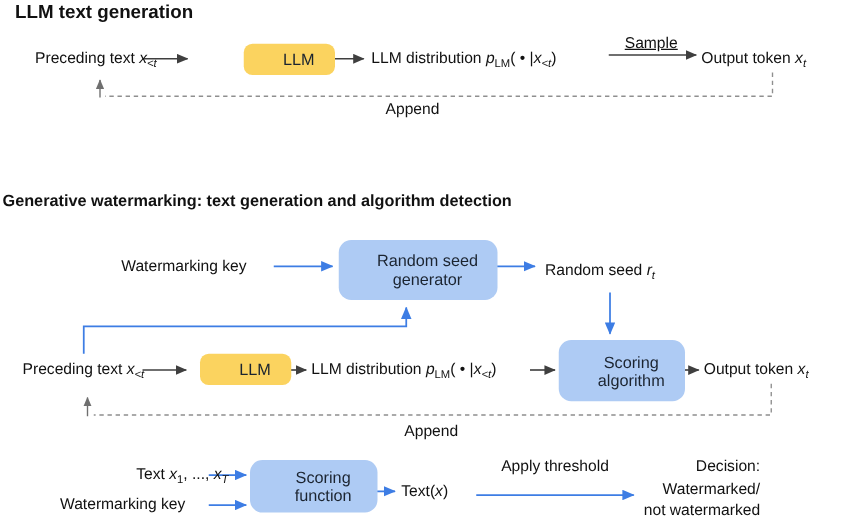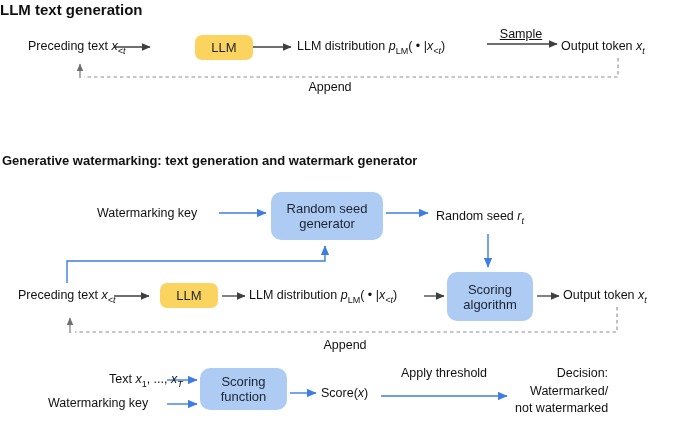--- a/index.html
+++ b/index.html
@@ -16,21 +16,21 @@
   body{background:var(--c-bg);font-family:"Liberation Sans","DejaVu Sans",sans-serif;color:var(--c-text);}
   .canvas{position:relative;width:685px;height:424px;background:var(--c-bg);overflow:hidden;}
   .layer{position:absolute;left:0;top:0;}
   .lbl{position:absolute;font-size:12.5px;line-height:15px;white-space:nowrap;color:var(--c-text);}
   .lbl i{font-style:italic;}
   .lbl sub{font-size:0.72em;line-height:0;}
   sub.it{font-style:italic;}
   .heading{position:absolute;font-weight:bold;white-space:nowrap;color:var(--c-text);}
   .h-large{font-size:15px;}
   .h-small{font-size:13px;}
-  .box{position:absolute;display:flex;align-items:center;justify-content:center;text-align:center;font-size:13px;line-height:15px;color:#1b2430;}
+  .box{position:absolute;display:flex;align-items:center;justify-content:center;text-align:center;font-size:13px;line-height:15px;color:#1b2430;padding-left:15px;}
   .box-yellow{background:var(--c-llm-fill);border-radius:7px;}
   .box-blue{background:var(--c-proc-fill);border-radius:10px;}
   .centered{text-align:center;}
   .pre{white-space:pre-line;}
   svg .st-gray{stroke:var(--c-gray);stroke-width:1.3;fill:none;}
   svg .st-blue{stroke:var(--c-blue);stroke-width:1.4;fill:none;}
   svg .st-dash{stroke:var(--c-dash);stroke-width:1.1;fill:none;stroke-dasharray:3.5 3;}
   svg .st-dasharrow{stroke:var(--c-dash-arrow);stroke-width:1.1;fill:none;}
   svg .mk-gray{fill:var(--c-gray);}
   svg .mk-blue{fill:var(--c-blue);}
@@ -70,44 +70,44 @@
     <line x1="537" y1="296" x2="559" y2="296" class="st-gray" marker-end="url(#mg)"></line>
     <path d="M617,307 L617,332 L75,332" class="st-dash"></path>
     <line x1="70" y1="333" x2="70" y2="318" class="st-dasharrow" marker-end="url(#md)"></line>
 
     <line x1="167" y1="380" x2="197" y2="380" class="st-blue" marker-end="url(#mb)"></line>
     <line x1="167" y1="404" x2="197" y2="404" class="st-blue" marker-end="url(#mb)"></line>
     <line x1="290" y1="393" x2="316" y2="393" class="st-blue" marker-end="url(#mb)"></line>
     <line x1="381" y1="396" x2="507" y2="396" class="st-blue" marker-end="url(#mb)"></line>
   </svg>
 
-  <div class="heading h-large" style="left:0;top:1px;">LLM text generation</div>
+  <div class="heading h-large" style="left:12px;top:1px;">LLM text generation</div>
 
   <div class="lbl" style="left:28px;top:39px;"><span>Preceding text </span><i>x</i><sub class="it">&lt;t</sub></div>
   <div class="box box-yellow" style="left:195px;top:35px;width:58px;height:25px;">LLM</div>
   <div class="lbl" style="left:297px;top:39px;"><span>LLM distribution </span><i>p</i><sub>LM</sub><span>( • |</span><i>x</i><sub class="it">&lt;t</sub><span>)</span></div>
   <div class="lbl centered" style="left:486px;top:27px;width:70px;text-decoration:underline;">Sample</div>
   <div class="lbl" style="left:561px;top:39px;"><span>Output token </span><i>x</i><sub class="it">t</sub></div>
   <div class="lbl centered" style="left:295px;top:80px;width:70px;">Append</div>
 
-  <div class="heading h-small" style="left:2px;top:153px;">Generative watermarking: text generation and watermark generator</div>
+  <div class="heading h-small" style="left:2px;top:153px;">Generative watermarking: text generation and algorithm detection</div>
 
   <div class="lbl" style="left:97px;top:206px;">Watermarking key</div>
   <div class="box box-blue" style="left:271px;top:192px;width:112px;height:48px;">Random seed generator</div>
   <div class="lbl" style="left:436px;top:209px;"><span>Random seed </span><i>r</i><sub class="it">t</sub></div>
 
   <div class="lbl" style="left:18px;top:288px;"><span>Preceding text </span><i>x</i><sub class="it">&lt;t</sub></div>
   <div class="box box-yellow" style="left:160px;top:283px;width:58px;height:25px;">LLM</div>
   <div class="lbl" style="left:249px;top:288px;"><span>LLM distribution </span><i>p</i><sub>LM</sub><span>( • |</span><i>x</i><sub class="it">&lt;t</sub><span>)</span></div>
   <div class="box box-blue" style="left:447px;top:272px;width:86px;height:49px;">Scoring algorithm</div>
   <div class="lbl" style="left:563px;top:288px;"><span>Output token </span><i>x</i><sub class="it">t</sub></div>
   <div class="lbl centered" style="left:310px;top:338px;width:70px;">Append</div>
 
   <div class="lbl" style="left:73px;top:372px;margin-left:36px;"><span>Text </span><i>x</i><sub>1</sub><span>, ..., </span><i>x</i><sub class="it">T</sub></div>
   <div class="lbl" style="left:48px;top:396px;">Watermarking key</div>
   <div class="box box-blue" style="left:200px;top:368px;width:87px;height:42px;">Scoring function</div>
-  <div class="lbl" style="left:321px;top:386px;"><span>Score(</span><i>x</i><span>)</span></div>
+  <div class="lbl" style="left:321px;top:386px;"><span>Text(</span><i>x</i><span>)</span></div>
   <div class="lbl centered" style="left:384px;top:366px;width:120px;">Apply threshold</div>
   <div class="lbl pre" style="left:515px;top:365px;line-height:17.5px;text-align:right;">Decision:
 Watermarked/
 not watermarked</div>
 
 </div>
 
 </body></html>

